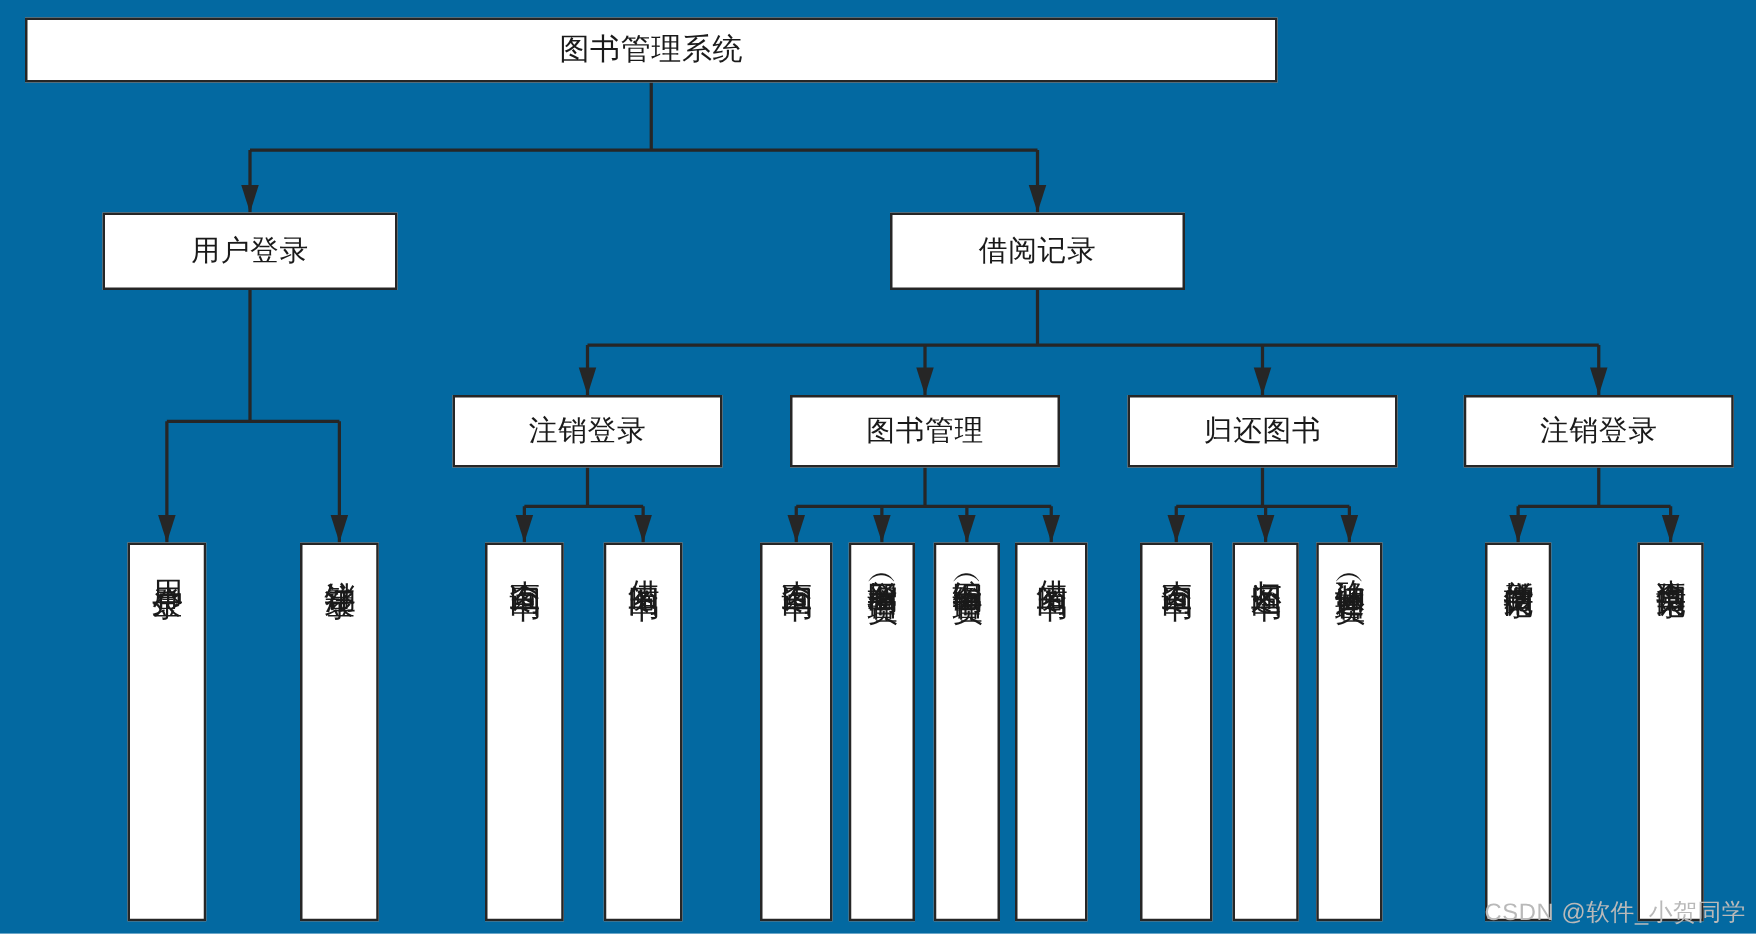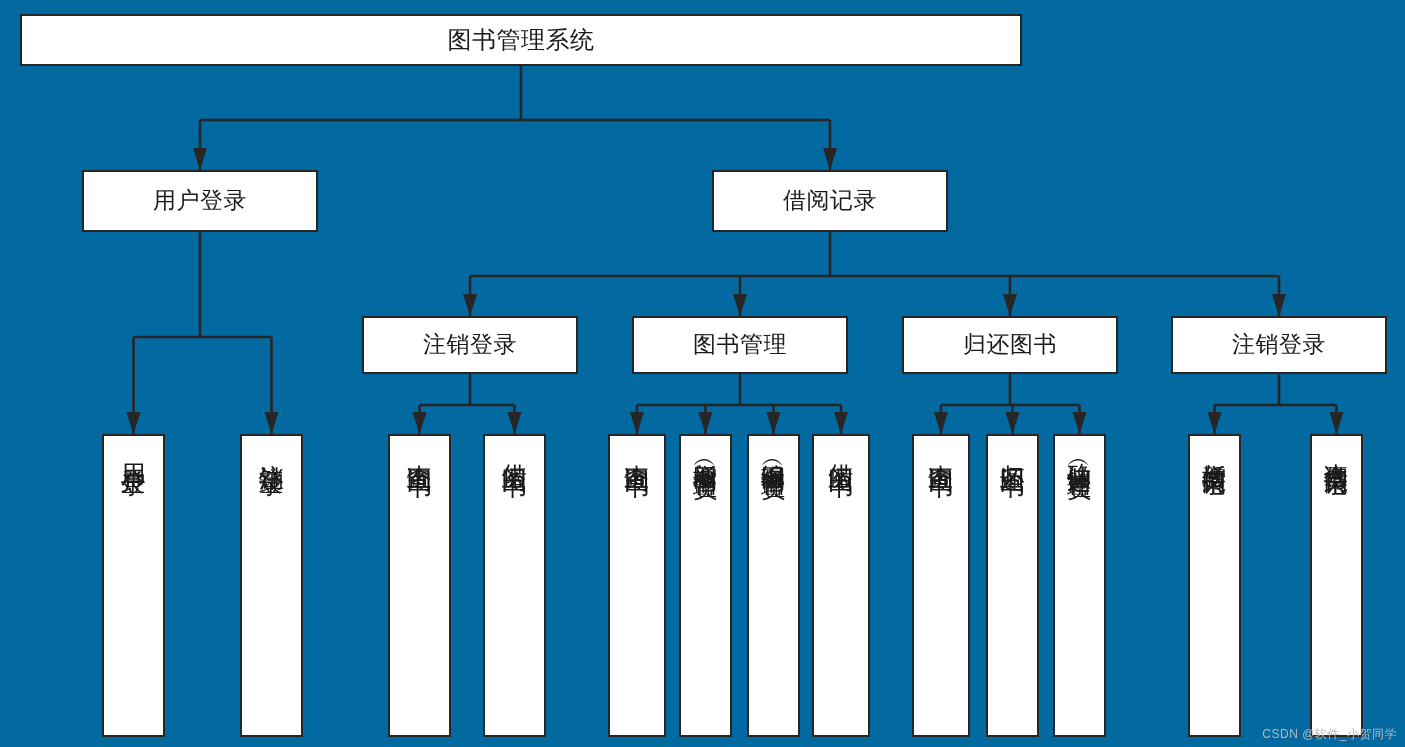--- a/index.html
+++ b/index.html
@@ -63,21 +63,21 @@
     white-space: nowrap;
   }
   .node.vert.tall .label {
     font-size: 24px;
     letter-spacing: 2px;
   }
   #watermark {
     position: absolute;
     right: 8px;
     bottom: 4px;
-    font-size: 12px;
+    font-size: 19px;
     color: #b9b9b9;
     letter-spacing: 0.5px;
     white-space: nowrap;
     font-family: "Liberation Sans", "DejaVu Sans", sans-serif;
   }
 </style>
 </head>
 <body>
 
 <div id="canvas">

